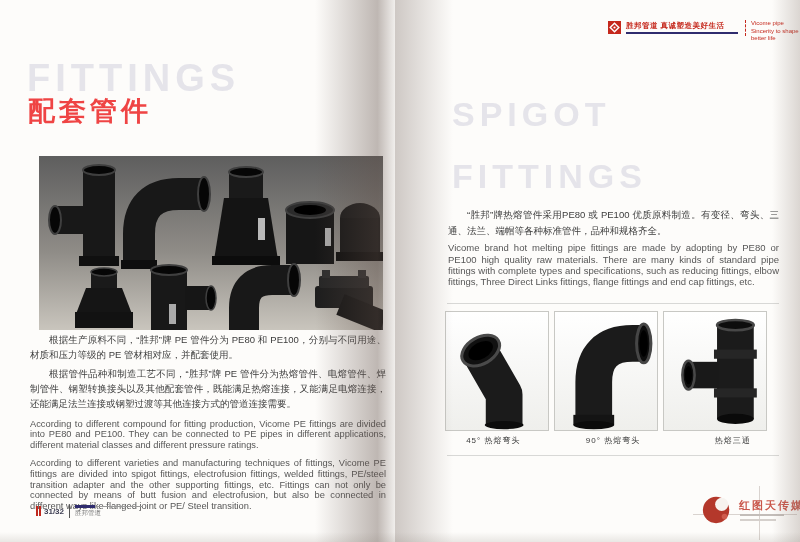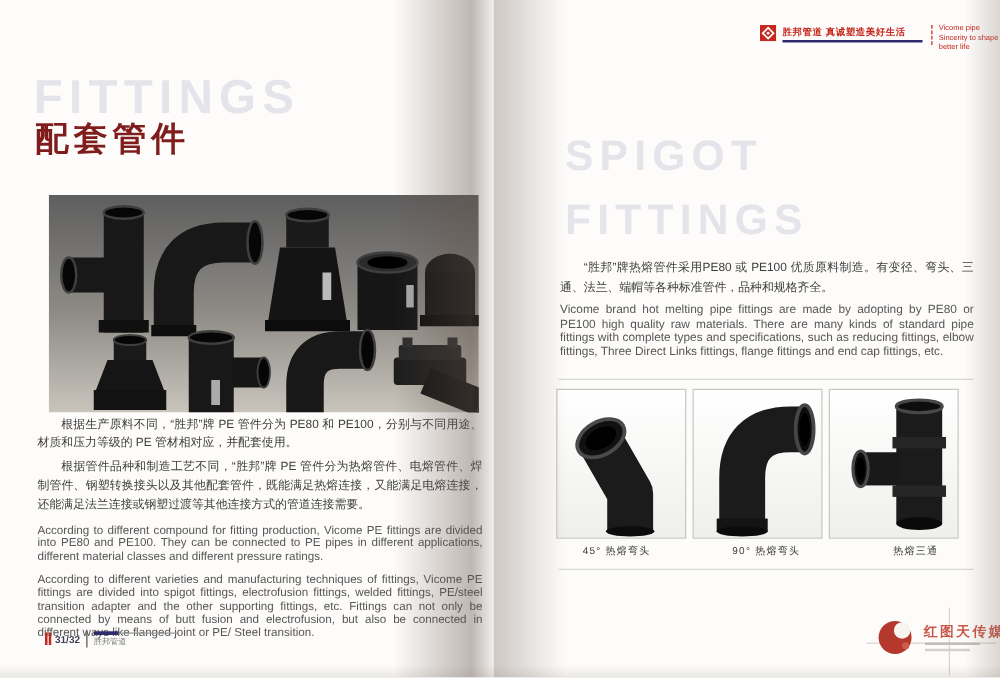--- a/index.html
+++ b/index.html
@@ -17,39 +17,39 @@
           background:linear-gradient(to bottom,rgba(120,110,100,0),rgba(120,110,100,0.15));pointer-events:none;}
   
   .hdr-logo{left:608px;top:20px;width:13px;height:13px;}
   .hdr-cn{left:626px;top:21px;width:118px;font-size:7.5px;font-weight:bold;color:#c5281c;letter-spacing:0.5px;white-space:nowrap;}
   .hdr-underline{left:626px;top:32px;width:112px;height:2px;background:#2f2c6e;}
   .hdr-divider{left:745px;top:20px;width:0;height:16px;border-left:1px dashed #c5281c;}
   .hdr-en{left:751px;top:20px;width:60px;font-size:6px;line-height:7.5px;color:#c5281c;}
   
   .wm{font-weight:bold;color:#e5e4ea;letter-spacing:5px;white-space:nowrap;}
   .wm-left{left:27px;top:57px;font-size:38px;}
-  .title-navy{font-weight:bold;color:#7f1d1d;white-space:nowrap;}
+  .title-navy{font-weight:bold;color:#ef4444;white-space:nowrap;}
   .title-left{left:28px;top:93px;font-size:27px;letter-spacing:4px;}
   .photo-main{left:39px;top:156px;width:344px;height:174px;}
   .textcol-left{left:30px;top:333px;width:356px;}
   p.cn{margin:0 0 5px 0;font-size:9.5px;line-height:1.55;text-indent:2em;color:#3c3c3c;text-align:justify;}
   p.en{margin:7px 0 0 0;font-size:9.3px;line-height:1.16;color:#565656;text-align:justify;}
   
   .footer-left{left:36px;top:503px;height:16px;display:flex;align-items:center;}
   .red-bars{display:flex;gap:1px;margin-right:3px;}
   .red-bars span{display:block;width:2px;height:10px;background:#c0281e;}
   .page-no{font-size:8px;font-weight:bold;color:#3d3d52;margin-right:5px;text-align:right;}
   .foot-div{width:1px;height:13px;background:#555;margin-right:5px;}
   .foot-brandbox{display:flex;flex-direction:column;}
   .foot-lines{display:flex;align-items:center;height:4px;}
   .foot-lines .l1{width:20px;height:3px;background:#2f2c6e;}
   .foot-lines .l2{width:48px;height:1px;background:#9a9a9a;}
   .foot-brand{font-size:6.5px;color:#7a7a7a;margin-top:1px;}
   
-  .wm-sp{left:452px;top:106px;font-size:34px;}
+  .wm-sp{left:452px;top:95px;font-size:34px;}
   .title-right{left:442px;top:126px;font-size:26px;letter-spacing:3px;z-index:3;}
   .wm-ft2{left:452px;top:157px;font-size:34px;z-index:1;}
   .textcol-right{left:448px;top:207px;width:331px;}
   .textcol-right p.cn{font-size:9.5px;line-height:1.65;margin-bottom:4px;}
   .textcol-right p.en{font-size:9.5px;line-height:1.18;margin-top:4px;}
   .hr{height:1px;background:#d8d8d6;}
   .hr1{left:447px;top:303px;width:332px;}
   .hr2{left:447px;top:455px;width:332px;}
   .cards{left:445px;top:311px;width:336px;display:flex;gap:5px;}
   .card{width:104px;height:120px;border:1px solid #c8c8c4;background:linear-gradient(#ffffff,#efefec);box-sizing:border-box;}

